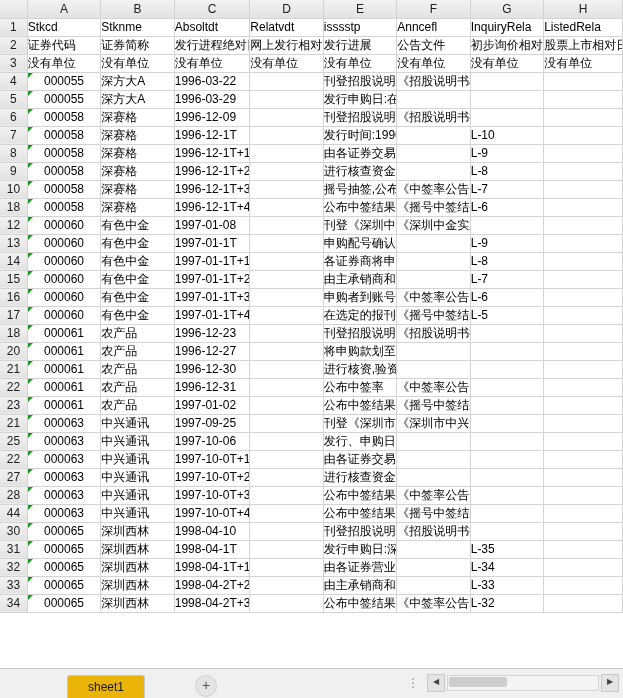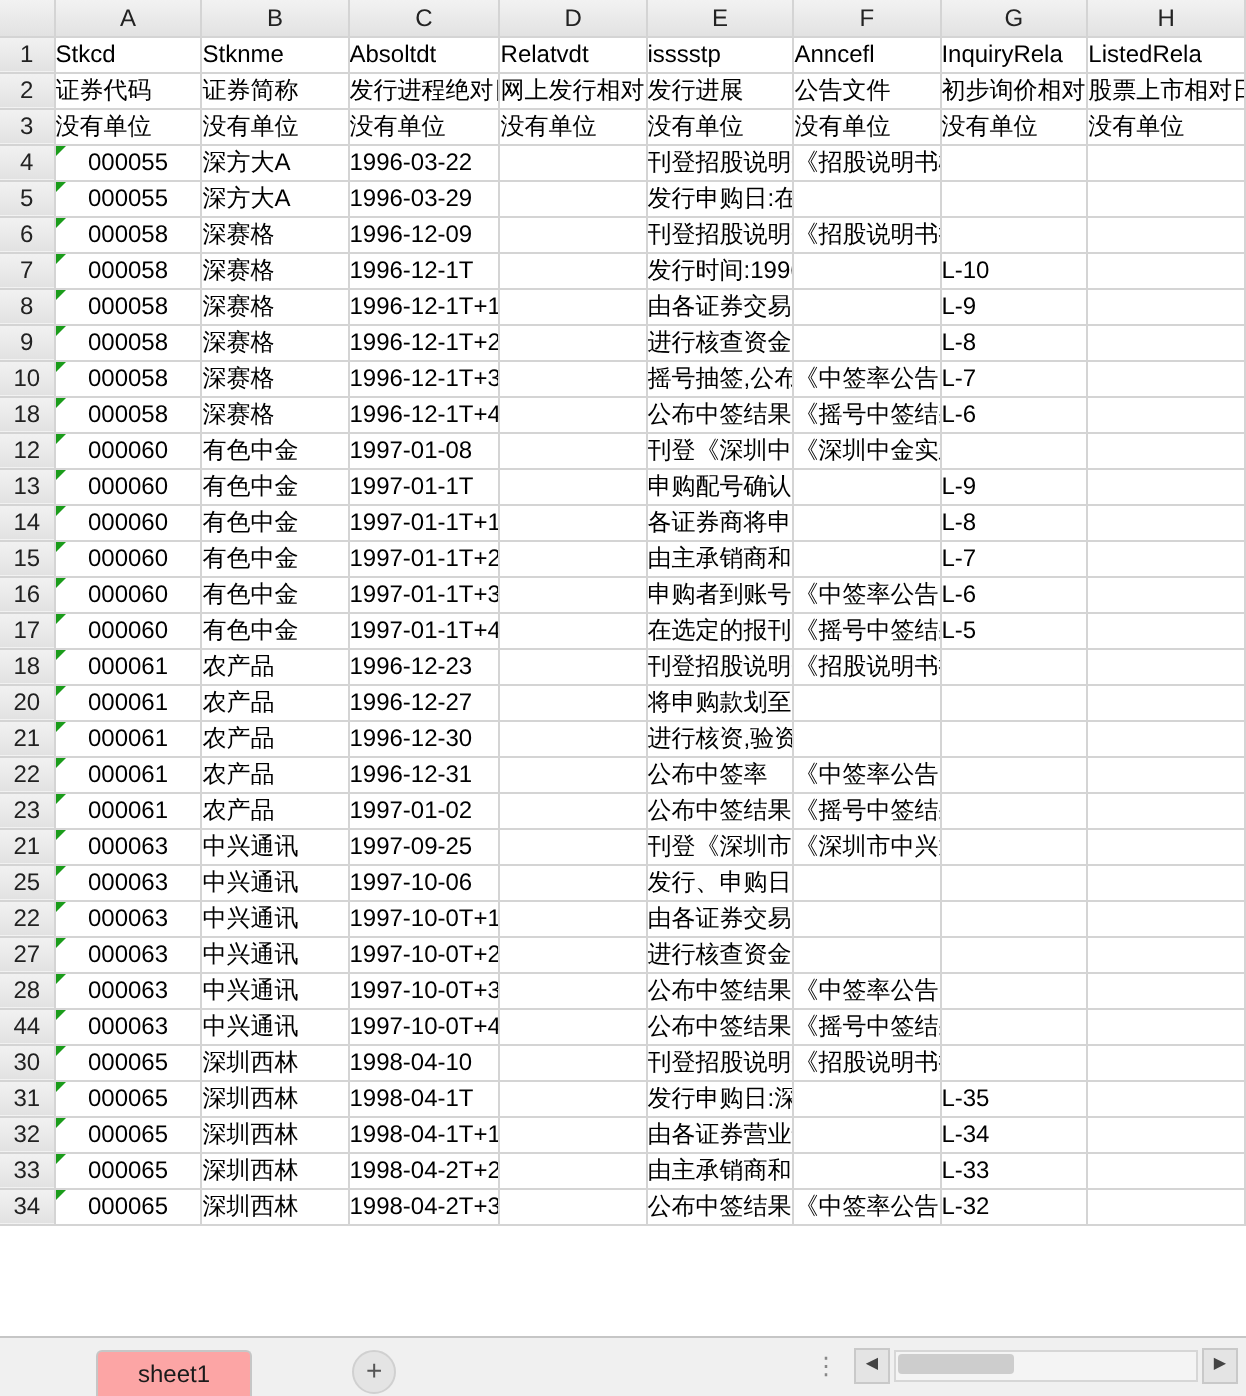--- a/index.html
+++ b/index.html
@@ -114,26 +114,26 @@
     display: flex;
     align-items: center;
     padding-left: 6px;
     box-sizing: border-box;
     position: relative;
   }
   .sheet-tab {
     height: 22px;
     line-height: 22px;
     padding: 0 20px;
-    background: #fca5a5;
+    background: #eab308;
     border: 1px solid #c6c6c6;
     border-bottom: none;
     border-radius: 3px 3px 0 0;
     font-size: 12px;
-    margin-left: 42px;
+    margin-left: 61px;
     margin-top: 6px;
     color: #1a1a1a;
   }
   .add-sheet {
     width: 20px;
     height: 20px;
     margin-left: 50px;
     margin-top: 4px;
     border-radius: 50%;
     background: #e4e4e4;

